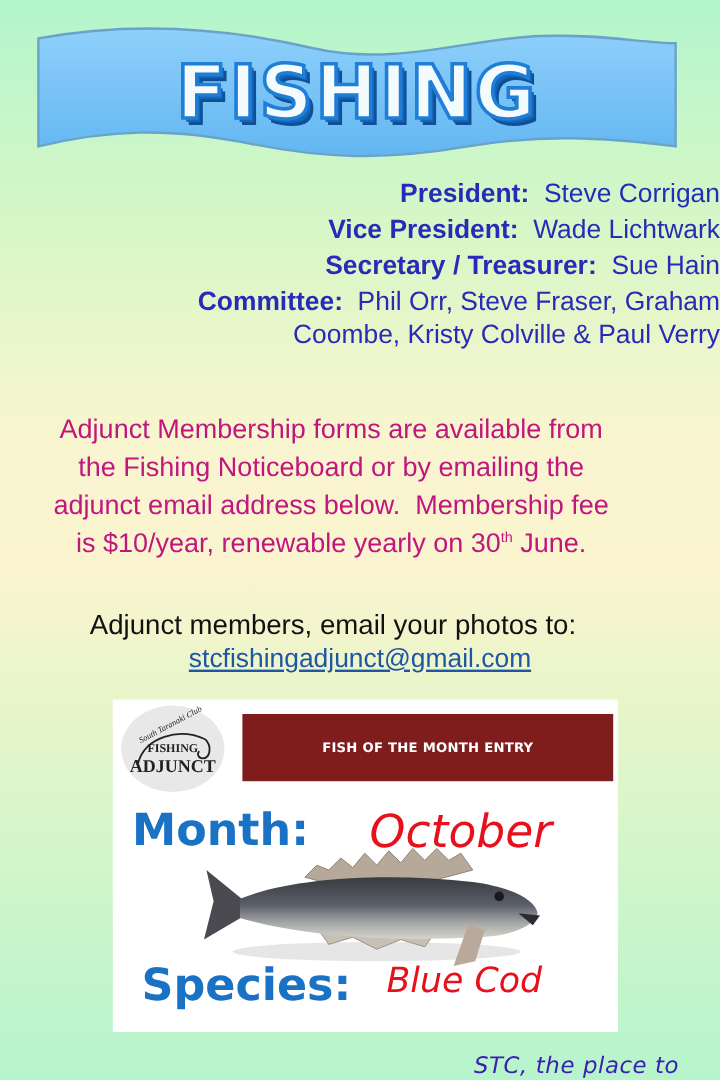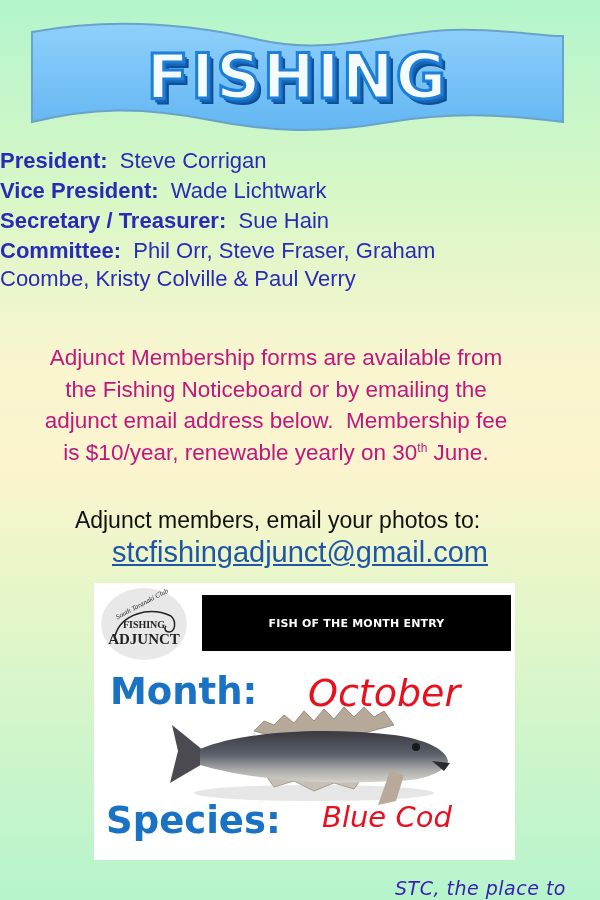--- a/index.html
+++ b/index.html
@@ -5,40 +5,40 @@
   html,body{margin:0;padding:0;}
   body{width:600px;height:900px;overflow:hidden;position:relative;
     background:linear-gradient(180deg,#b3f5cc 0%,#d9f7c6 22%,#f8f5cf 40%,#fbf4cf 52%,#e6f6c9 66%,#b6f4cc 100%);
     font-family:"Liberation Sans","DejaVu Sans",sans-serif;}
   .banner{position:absolute;left:30px;top:22px;width:535px;height:112px;}
   .banner svg{position:absolute;left:0;top:0;}
   .banner-title{position:absolute;left:0;top:18px;width:100%;text-align:center;
     font-family:"DejaVu Sans",sans-serif;font-weight:900;font-size:62px;letter-spacing:2px;
     color:#f4fbff;-webkit-text-stroke:3px #1f7ed6;
     text-shadow:3px 4px 0 #1565b8,5px 6px 0 #0e4f96;}
-  .officers{position:absolute;left:0;top:146px;width:600px;text-align:left;color:#2a2ab8;
+  .officers{position:absolute;left:0;top:146px;width:600px;text-align:right;color:#2a2ab8;
     font-size:22px;line-height:30px;}
   .officers b{font-weight:bold;}
   .officers .line{display:block;}
   .info{position:absolute;left:0;top:342px;width:552px;text-align:center;color:#c0167e;
     font-size:22.5px;line-height:31.5px;}
   .info sup{font-size:12px;vertical-align:super;line-height:0;}
   .cta{position:absolute;left:0;top:507px;width:555px;text-align:center;color:#111;font-size:23px;}
-  .email{position:absolute;left:0;top:536px;width:600px;text-align:center;font-size:29px;color:#1f55a6;text-decoration:underline;}
+  .email{position:absolute;left:0;top:536px;width:600px;text-align:center;font-size:22px;color:#1f55a6;text-decoration:underline;}
   .card{position:absolute;left:94px;top:583px;width:421px;height:277px;background:#fff;}
   .logo{position:absolute;left:7px;top:5px;width:86px;height:72px;border-radius:50%;background:#e8e8e8;
     font-family:"Liberation Serif",serif;font-weight:bold;color:#222;text-align:center;}
   .logo .l1{position:absolute;left:12px;top:12px;font-size:7px;font-style:italic;font-weight:normal;transform:rotate(-28deg);}
   .logo .l2{position:absolute;left:0;width:100%;top:31px;font-size:10px;}
   .logo .l3{position:absolute;left:0;width:100%;top:43px;font-size:15px;}
-  .hdr{position:absolute;left:108px;top:12px;width:309px;height:56px;background:#000000;color:#fff;
+  .hdr{position:absolute;left:108px;top:12px;width:309px;height:56px;background:#7f1d1d;color:#fff;
     font-family:"DejaVu Sans",sans-serif;font-weight:bold;font-size:11px;display:flex;align-items:center;justify-content:center;letter-spacing:0.2px;}
   .month-label,.species-label{position:absolute;color:#1a72c4;font-family:"DejaVu Sans",sans-serif;font-weight:bold;}
   .month-label{left:16px;top:87px;font-size:37px;}
-  .species-label{left:12px;top:216px;font-size:37px;}
+  .species-label{left:24px;top:216px;font-size:37px;}
   .month-val,.species-val{position:absolute;color:#e8101c;font-family:"DejaVu Sans",sans-serif;font-style:italic;font-weight:normal;}
   .month-val{left:214px;top:88px;font-size:38px;}
   .species-val{left:228px;top:217px;font-size:29px;}
   .fish{position:absolute;left:70px;top:118px;}
   .tagline{position:absolute;left:395px;top:877px;color:#3a20b0;font-style:italic;font-size:19px;letter-spacing:0.5px;font-family:"DejaVu Sans",sans-serif;}
 </style>
 </head>
 <body>
 
 <div class="banner">

